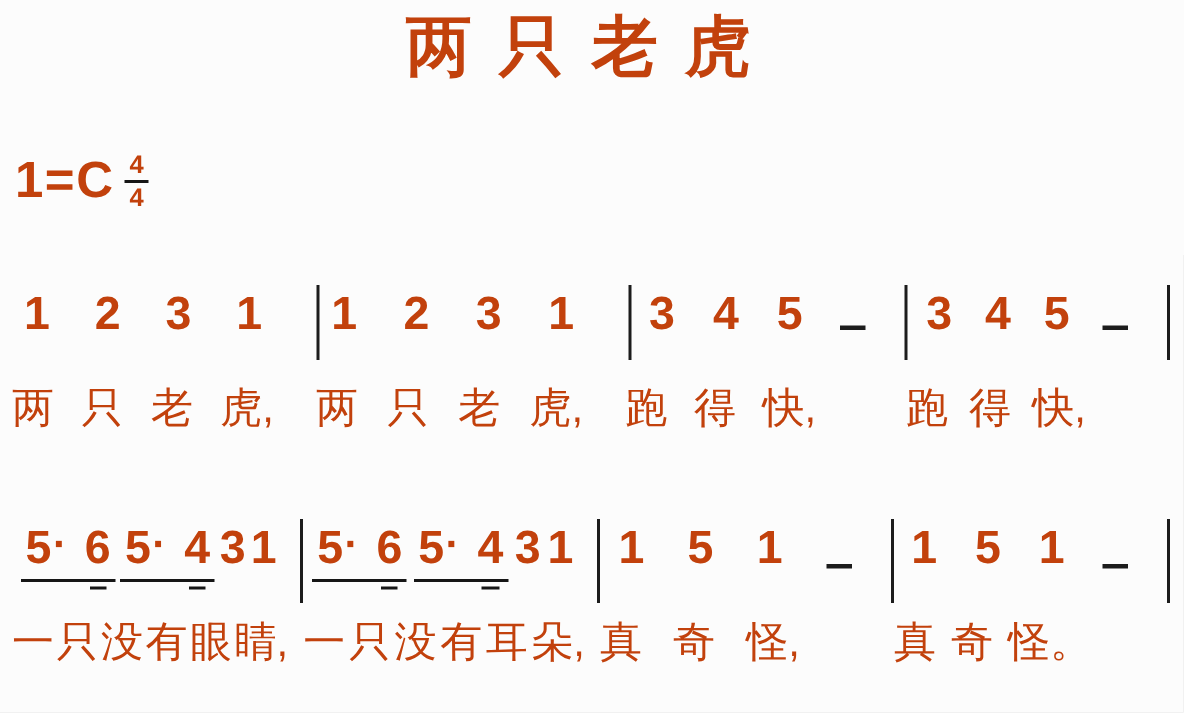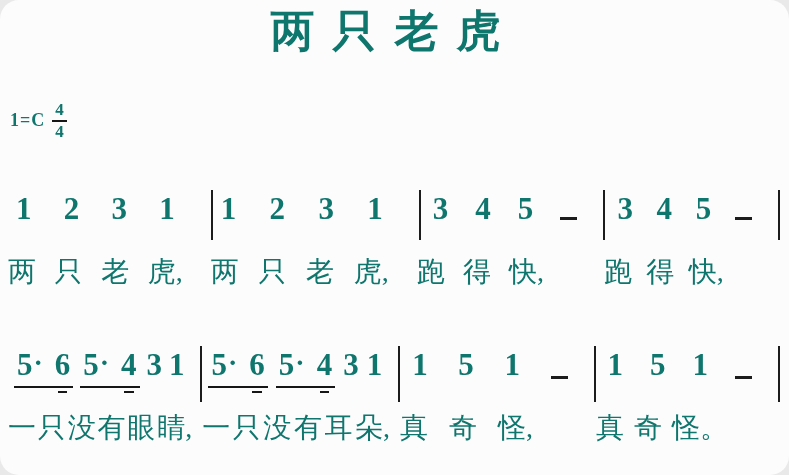--- a/index.html
+++ b/index.html
@@ -1,40 +1,39 @@
 <!DOCTYPE html>
 <html><head>
 <meta charset="utf-8">
 <style>
   html,body{margin:0;padding:0;background:#e9e9e9;}
   #sheet{
     position:relative;
     width:789px;height:475px;
     background:#fcfcfc;
-    color:#0f766e;
-    font-family:Liberation Serif, serif;
+    color:#c2410c;
+    font-family:Liberation Sans, sans-serif;
     overflow:hidden;
     box-sizing:border-box;
-    border-radius:19px;
   }
   
   #title{
     position:absolute;top:2px;left:0;width:100%;
     text-align:center;
     font-size:44px;font-weight:bold;
     letter-spacing:18px;
     white-space:nowrap;
   }
   
   #key{
     position:absolute;left:10px;top:100px;
     display:flex;align-items:center;gap:7px;
     font-weight:bold;
   }
-  #key .tonic{font-size:18px;letter-spacing:1px;}
+  #key .tonic{font-size:34px;letter-spacing:1px;}
   .frac{display:inline-block;text-align:center;line-height:1;}
   .frac .top{display:block;font-size:17px;font-weight:bold;
     border-bottom:2px solid #161616;padding:1px 3px 2px;}
   .frac .bot{display:block;font-size:17px;font-weight:bold;padding-top:1px;}
   
   .notes-row,.lyrics-row{
     position:absolute;left:8px;width:772px;
     display:flex;align-items:stretch;
   }
   #line1-notes{top:190px;height:52px;}

